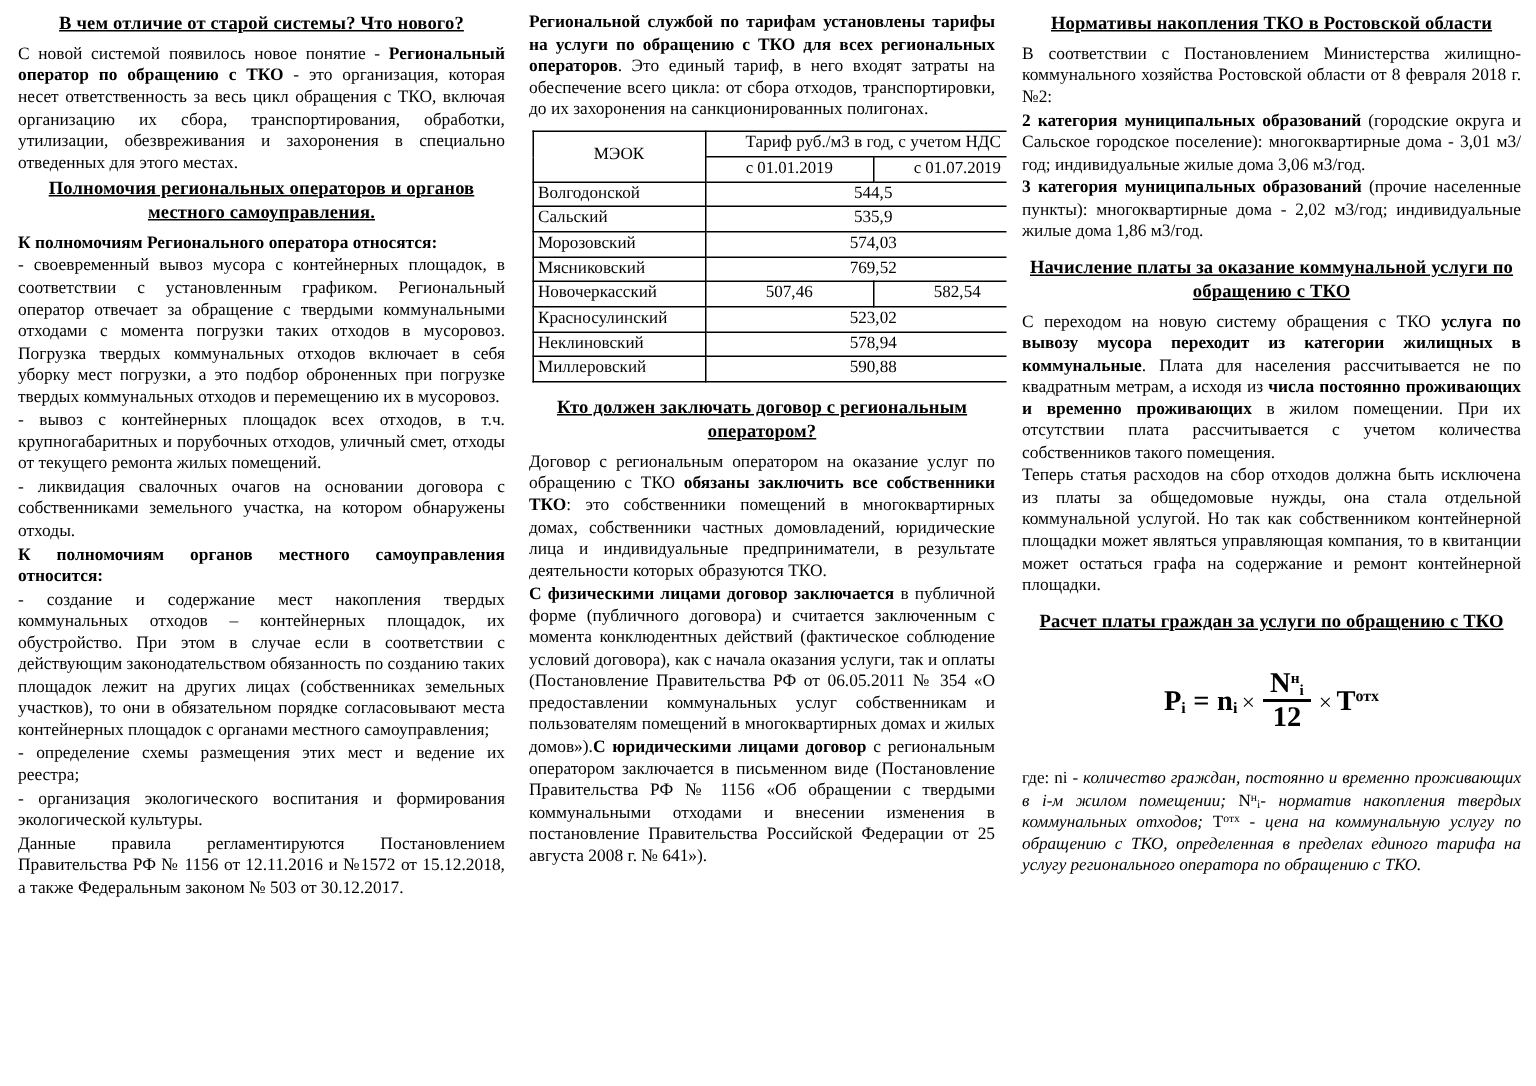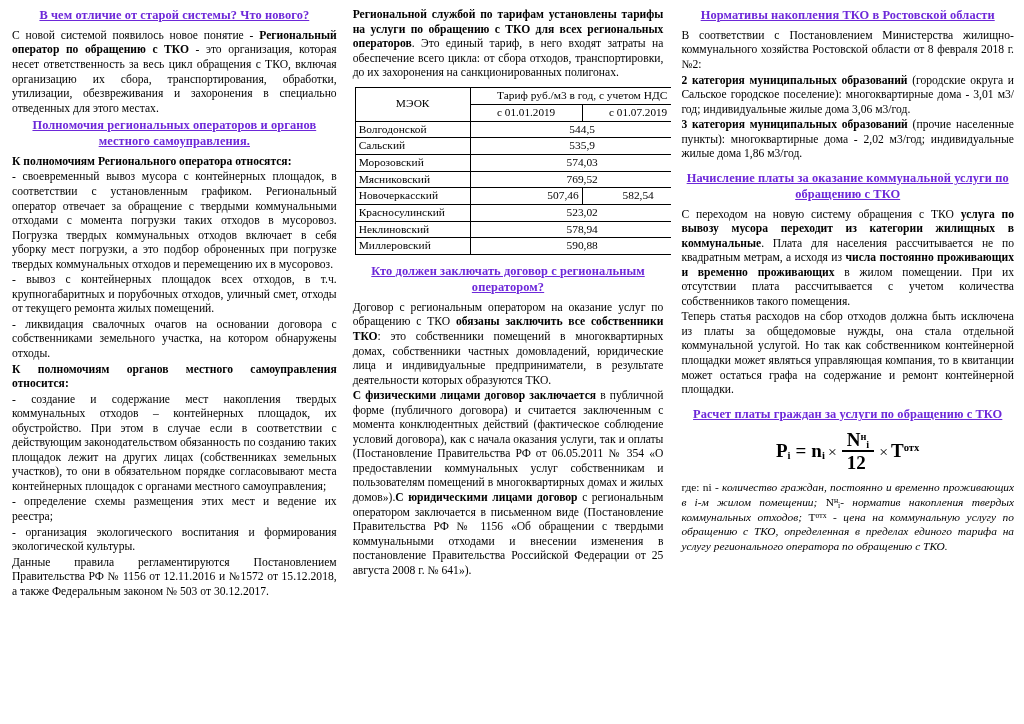--- a/index.html
+++ b/index.html
@@ -26,21 +26,21 @@
   .col {
     box-sizing: border-box;
     height: 716px;
     overflow: hidden;
   }
   .col-1 { width: 340px; padding: 0 6px 0 8px; }
   .col-2 { width: 330px; padding: 0 8px 0 10px; }
   .col-3 { width: 350px; padding: 0 6px 12px 10px; }
 
   h2.heading {
-    color: #6d28d9;
+    color: #000000;
     font-weight: bold;
     font-size: 12.4px;
     line-height: 1.28;
     text-align: center;
     text-decoration: underline;
     margin: 0 0 5px 0;
     padding: 0;
     letter-spacing: 0.1px;
   }
   h2.heading.tight { margin-top: 2px; }
@@ -89,21 +89,21 @@
     margin-top: 12px;
   }
   table.tariff td.name {
     text-align: left;
     padding-left: 3px;
   }
   table.tariff td.val {
     text-align: center;
   }
   table.tariff td.val-left {
-    text-align: right;
+    text-align: center;
   }
   table.tariff td.val-right {
     text-align: center;
   }
 
   
   .formula-wrap {
     text-align: center;
     margin: 8px 0 6px 0;
   }
@@ -130,22 +130,22 @@
   }
   .formula .times {
     font-size: 0.82em;
     margin: 0 3px;
     font-weight: normal;
   }
   .formula .eq { margin: 0 5px; }
   .frac {
     display: inline-block;
     vertical-align: middle;
-    text-align: left;
-    margin: 0 2px;
+    text-align: center;
+    margin: 16px 2px;
     position: relative;
     top: -1px;
   }
   .frac .num {
     display: block;
     border-bottom: 2px solid #000;
     padding: 0 5px 0px 5px;
     line-height: 1.08;
   }
   .frac .den {

